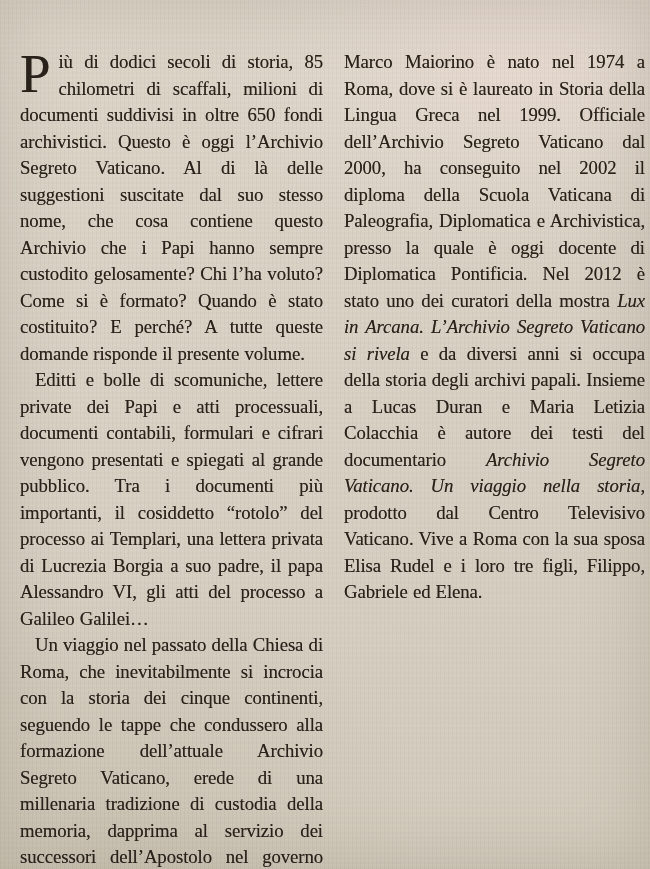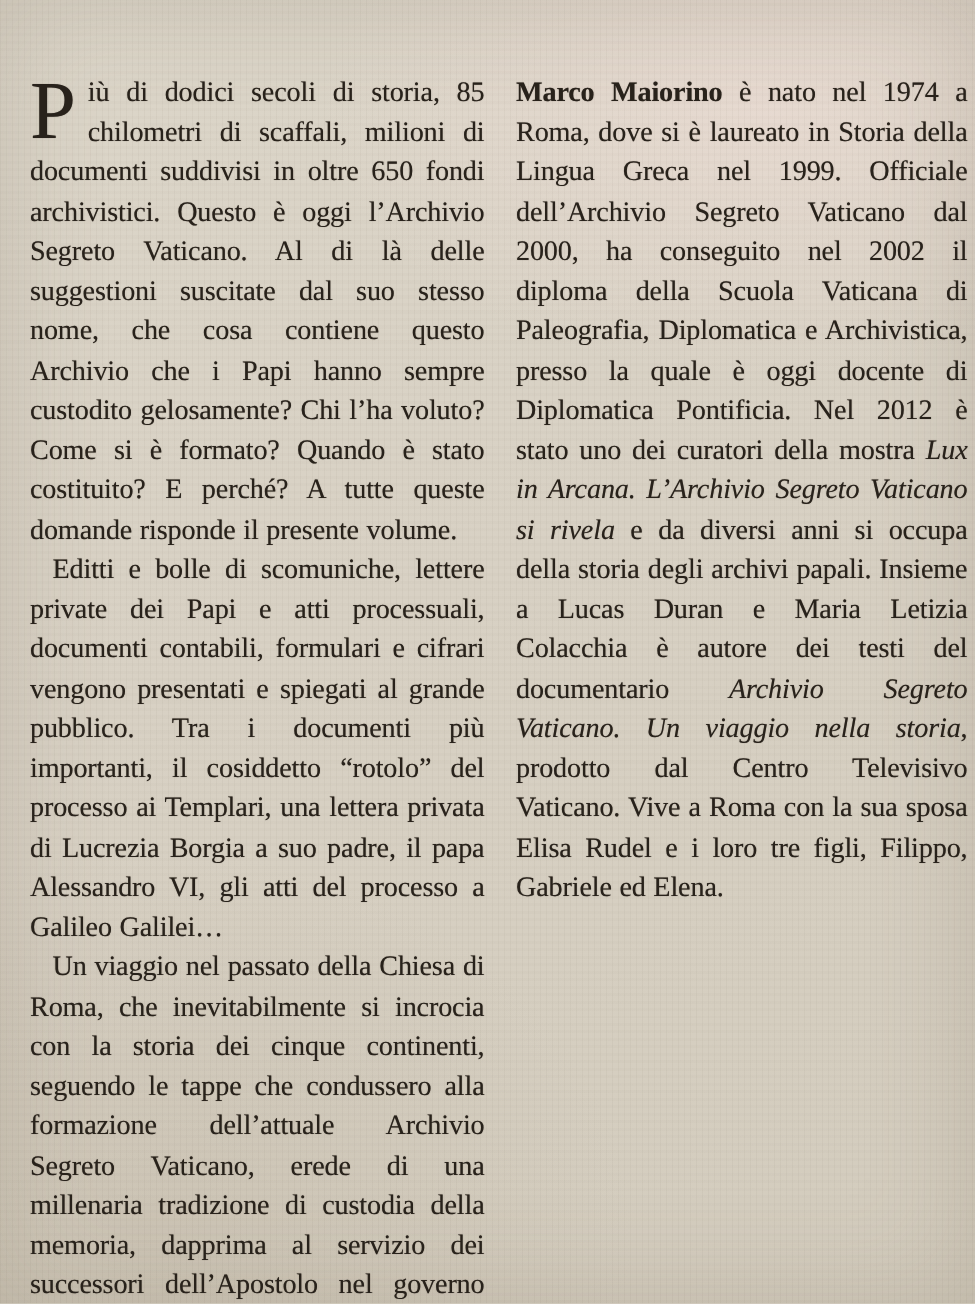--- a/index.html
+++ b/index.html
@@ -59,21 +59,21 @@
   .para { margin: 0; }
   .para.indent { text-indent: 15px; }
   .dropcap {
     float: left;
     font-family: "Liberation Serif", serif;
     font-size: 55px;
     line-height: 44px;
     padding: 3px 8px 0 0;
     font-weight: 400;
   }
-  .bold-lead { font-weight: bold; }
+  .bold-lead { font-weight: normal; }
   .italic-run { font-style: italic; }
 </style>
 </head>
 <body>
 
 <div class="page">
   <div class="texture"></div>
   <div class="columns">
 
     <div class="col col-left">

